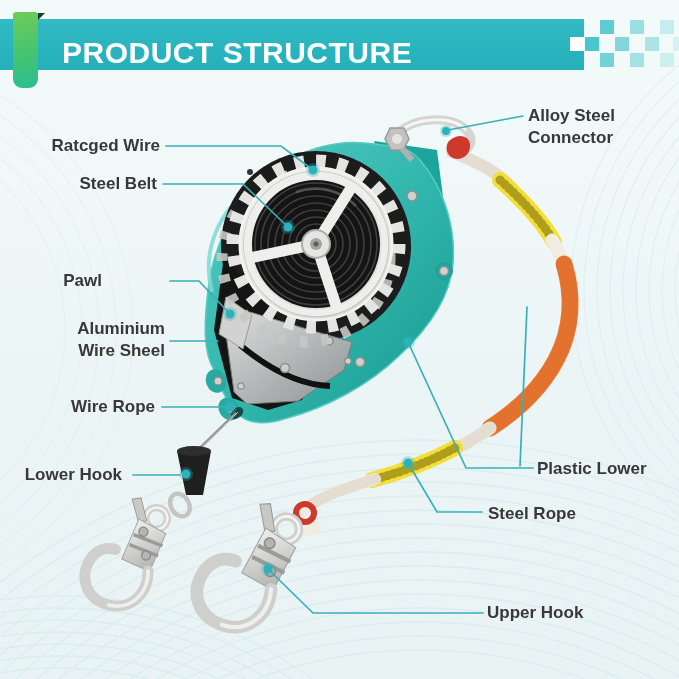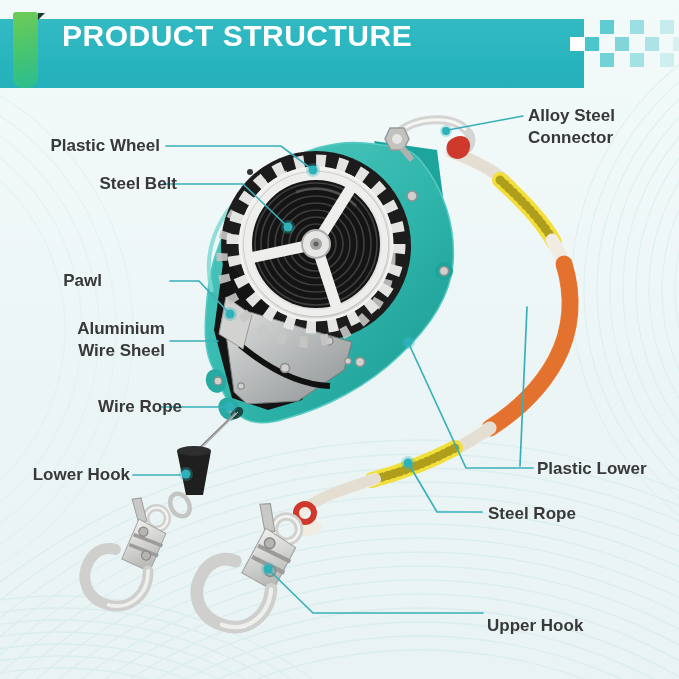--- a/index.html
+++ b/index.html
@@ -4,23 +4,23 @@
 <style>
   html,body{margin:0;padding:0;}
   body{
     width:679px;height:679px;position:relative;overflow:hidden;
     background:linear-gradient(180deg,#f3fafa 0%,#ecf5f6 55%,#e9f3f4 100%);
     font-family:"Liberation Sans", sans-serif;
   }
   .scene{position:absolute;left:0;top:0;width:679px;height:679px;}
   
   .banner-bar{
-    position:absolute;left:0;top:19px;width:584px;height:69px;
+    position:absolute;left:0;top:19px;width:584px;height:51px;
     background:linear-gradient(180deg,#33bac3 0%,#28b4be 60%,#25b0ba 100%);
-    display:flex;align-items:flex-start;z-index:3;
+    display:flex;align-items:flex-end;z-index:3;
   }
   .banner-title{
     margin-left:62px;color:#ffffff;font-size:30px;font-weight:700;
     letter-spacing:.5px;white-space:nowrap;
   }
   .ribbon{
     position:absolute;left:13px;top:12px;width:25px;height:76px;z-index:4;
     background:linear-gradient(165deg,#6fcc55 0%,#45c472 55%,#2abd92 100%);
     border-radius:3px 3px 9px 9px;
   }
@@ -311,24 +311,24 @@
   <div class="checker" style="left:600px;top:53px;background:#72d2d6;"></div>
   <div class="checker" style="left:615px;top:37px;background:#82d6da;"></div>
   <div class="checker" style="left:630px;top:20px;background:#9adfe2;"></div>
   <div class="checker" style="left:630px;top:53px;background:#a2e1e4;"></div>
   <div class="checker" style="left:645px;top:37px;background:#abe3e6;"></div>
   <div class="checker" style="left:660px;top:20px;background:#c6ecee;"></div>
   <div class="checker" style="left:660px;top:53px;background:#cdeff0;"></div>
   <div class="checker" style="left:673px;top:37px;width:6px;background:#d6f1f2;"></div>
 </div>
 
-<div class="lbl left" style="left:0;top:135px;width:160px;">Plastic Wheel</div>
-<div class="lbl left" style="left:0;top:173px;width:157px;padding-left:20px;">Steel Belt</div>
+<div class="lbl left" style="left:0;top:135px;width:160px;">Ratcged Wire</div>
+<div class="lbl left" style="left:0;top:173px;width:157px;">Steel Belt</div>
 <div class="lbl left" style="left:0;top:270px;width:165px;text-align:center;">Pawl</div>
 <div class="lbl left" style="left:0;top:318px;width:165px;">Aluminium
 Wire Sheel</div>
-<div class="lbl left" style="left:0;top:396px;width:155px;margin-left:27px;">Wire Rope</div>
-<div class="lbl left" style="left:0;top:464px;width:122px;margin-left:8px;">Lower Hook</div>
+<div class="lbl left" style="left:0;top:396px;width:155px;">Wire Rope</div>
+<div class="lbl left" style="left:0;top:464px;width:122px;">Lower Hook</div>
 <div class="lbl right" style="left:528px;top:105px;width:140px;">Alloy Steel
 Connector</div>
 <div class="lbl right" style="left:537px;top:458px;width:140px;">Plastic Lower</div>
 <div class="lbl right" style="left:488px;top:503px;width:140px;">Steel Rope</div>
-<div class="lbl right" style="left:487px;top:602px;width:140px;margin-top:13px;">Upper Hook</div>
+<div class="lbl right" style="left:487px;top:602px;width:140px;">Upper Hook</div>
 
 </body></html>

